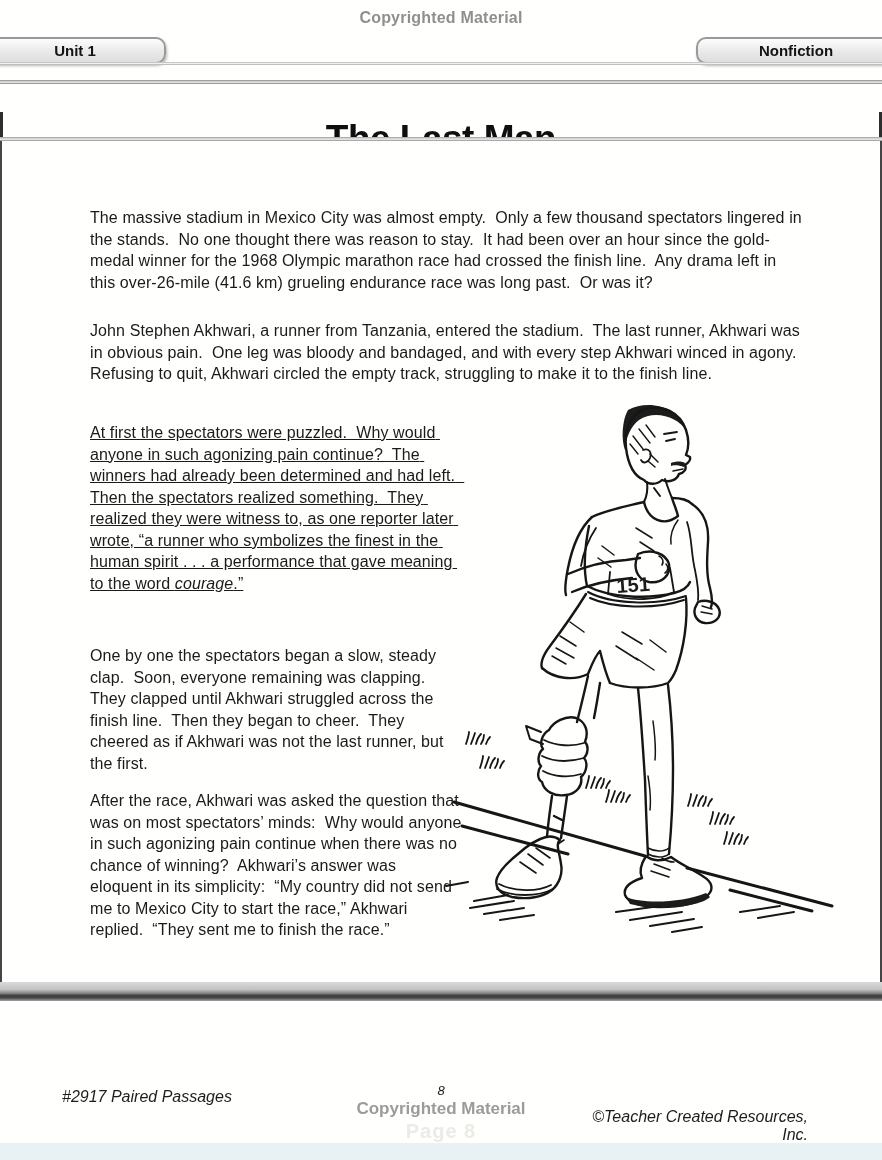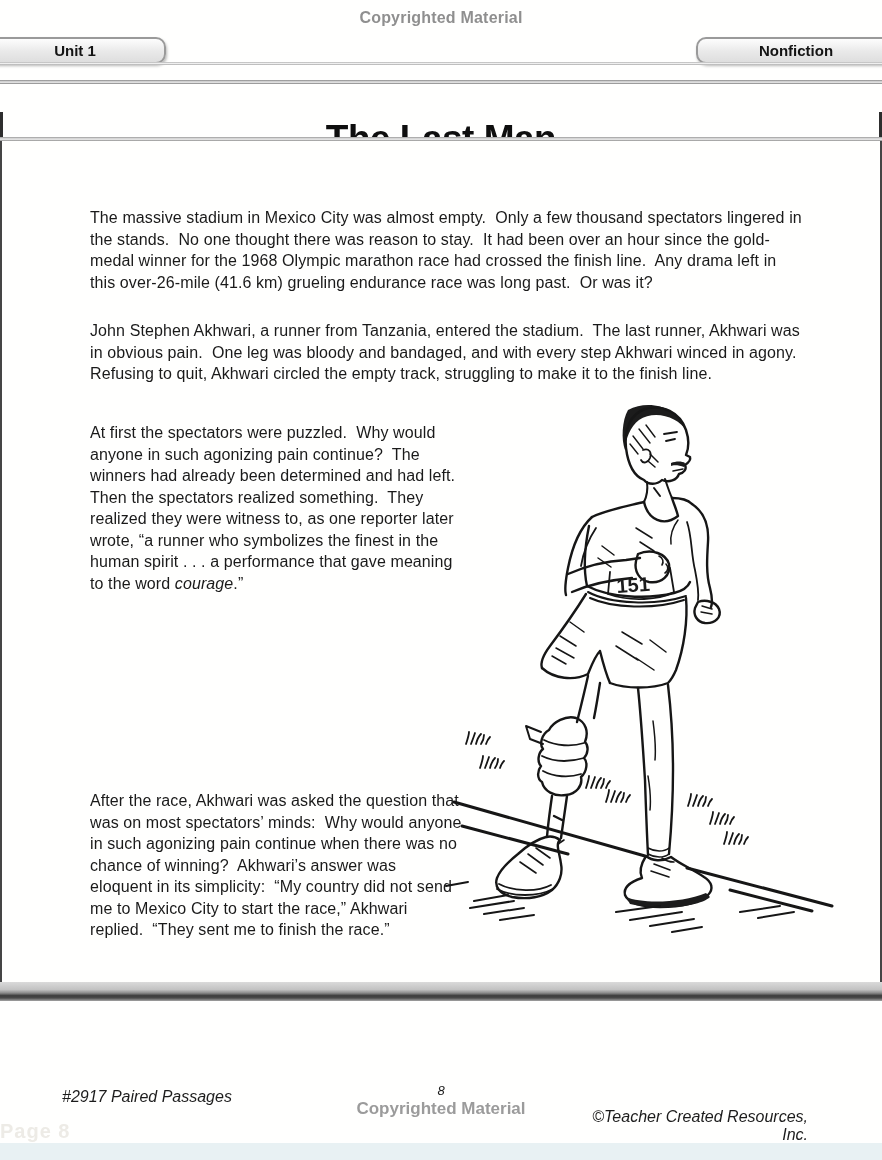--- a/index.html
+++ b/index.html
@@ -36,42 +36,42 @@
   #content-page {
     position:absolute; top:141px; left:0; width:882px; height:841px; box-sizing:border-box;
     border-left:2px solid #454545; border-right:2px solid #454545; background:#fffffe;
   }
   .para {
     position:absolute; font-size:16px; line-height:21.5px; color:#1a1a1a;
     white-space:pre-wrap; letter-spacing:.1px;
   }
   #p1 { left:88px; top:50px;  width:712px; }
   #p2 { left:88px; top:163px; width:712px; }
-  #p3 { left:88px; top:265px; width:372px; }
+  #p3 { left:88px; top:265px; width:372px;text-decoration:underline; }
   #p4 { left:88px; top:488px; width:372px; }
   #p5 { left:88px; top:633px; width:372px; }
   .ital { font-style:italic; }
   #illustration { position:absolute; left:438px; top:255px; width:424px; height:572px; }
   #illustration svg { width:100%; height:100%; }
   
   #bottom-band {
     position:absolute; top:982px; left:0; width:882px; height:19px;
     background:linear-gradient(#dadada 0%, #c2c2c2 40%, #8a8a8a 58%, #3c3c3c 72%, #4a4a4a 84%, #a5a5a5 100%);
   }
   
   .foot-it { position:absolute; font-style:italic; font-size:16px; color:#1c1c1c; }
   #foot-left  { left:62px;  top:1088px; }
   #foot-right { left:578px; top:1088px; width:230px; text-align:right;margin-top:20px; }
   #foot-page  { left:0; top:1083px; width:882px; text-align:center; font-size:13px; }
   .copy-bottom {
     position:absolute; top:1099px; left:0; width:882px; text-align:center;
     font-size:17px; font-weight:bold; color:#9b9b9b;
   }
   #page-watermark {
-    position:absolute; top:1120px; left:0; width:882px; text-align:left;
+    position:absolute; top:1120px; left:0; width:882px; text-align:center;
     font-size:20px; font-weight:bold; color:#edebe6; letter-spacing:1px;
   }
   #bottom-bar { position:absolute; top:1143px; left:0; width:882px; height:17px; background:#e8f1f3; }
 </style>
 </head>
 <body>
 
 <div class="copy-top">Copyrighted Material</div>
 <div class="tab" id="tab-unit">
   <span>Unit 1</span>
@@ -83,20 +83,21 @@
 <div class="hline" id="line-b"></div>
 <div id="title-band">
   <div id="page-title">The Last Man</div>
 </div>
 <div class="hline" id="line-c"></div>
 
 <div id="content-page">
   <p class="para" id="p1">The massive stadium in Mexico City was almost empty.  Only a few thousand spectators lingered in the stands.  No one thought there was reason to stay.  It had been over an hour since the gold-medal winner for the 1968 Olympic marathon race had crossed the finish line.  Any drama left in this over-26-mile (41.6 km) grueling endurance race was long past.  Or was it?</p>
   <p class="para" id="p2">John Stephen Akhwari, a runner from Tanzania, entered the stadium.  The last runner, Akhwari was in obvious pain.  One leg was bloody and bandaged, and with every step Akhwari winced in agony.  Refusing to quit, Akhwari circled the empty track, struggling to make it to the finish line.</p>
   <p class="para" id="p3"><span>At first the spectators were puzzled.  Why would anyone in such agonizing pain continue?  The winners had already been determined and had left.  Then the spectators realized something.  They realized they were witness to, as one reporter later wrote, “a runner who symbolizes the finest in the human spirit . . . a performance that gave meaning to the word </span><span class="ital">courage</span><span>.”</span></p>
+  <p class="para" id="p4">One by one the spectators began a slow, steady clap.  Soon, everyone remaining was clapping.  They clapped until Akhwari struggled across the finish line.  Then they began to cheer.  They cheered as if Akhwari was not the last runner, but the first.</p>
   <p class="para" id="p5">After the race, Akhwari was asked the question that was on most spectators’ minds:  Why would anyone in such agonizing pain continue when there was no chance of winning?  Akhwari’s answer was eloquent in its simplicity:  “My country did not send me to Mexico City to start the race,” Akhwari replied.  “They sent me to finish the race.”</p>
 
   <div id="illustration">
     <svg viewBox="0 0 424 572" xmlns="http://www.w3.org/2000/svg" fill="none" stroke="#161616" stroke-width="2.4" stroke-linecap="round" stroke-linejoin="round">
 
       <path d="M188 14 C210 2 240 12 247 36 C238 20 214 14 199 24 C190 31 186 42 185 54 C181 44 182 24 188 14 Z" fill="#1c1c1c" stroke="none"></path>
       <path d="M193 40 l10 13 M199 33 l11 14 M206 29 l9 12 M190 48 l8 10" stroke-width="1.4"></path>
 
       <path d="M186 52 C184 34 190 18 205 13 C222 8 240 16 246 34 C249 43 249 52 246 59 L250 61 C251 64 248 67 245 69 C247 73 244 77 239 78 C237 84 229 87 222 84 C217 89 208 89 204 84 C194 80 188 68 186 52 Z"></path>
       <path d="M203 54 C209 52 212 56 210 62 C208 67 203 68 201 64" stroke-width="1.8"></path>

